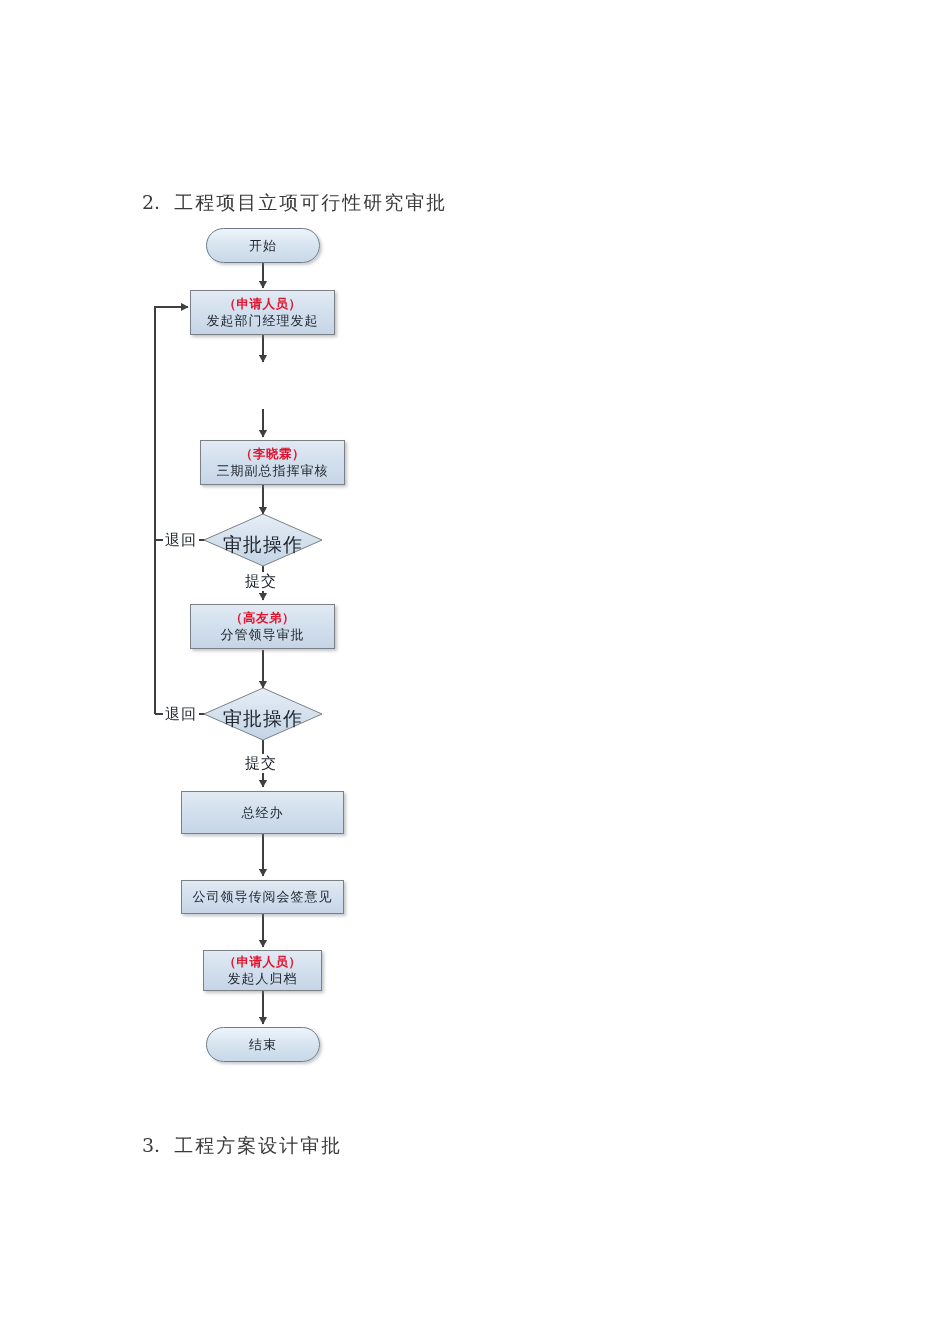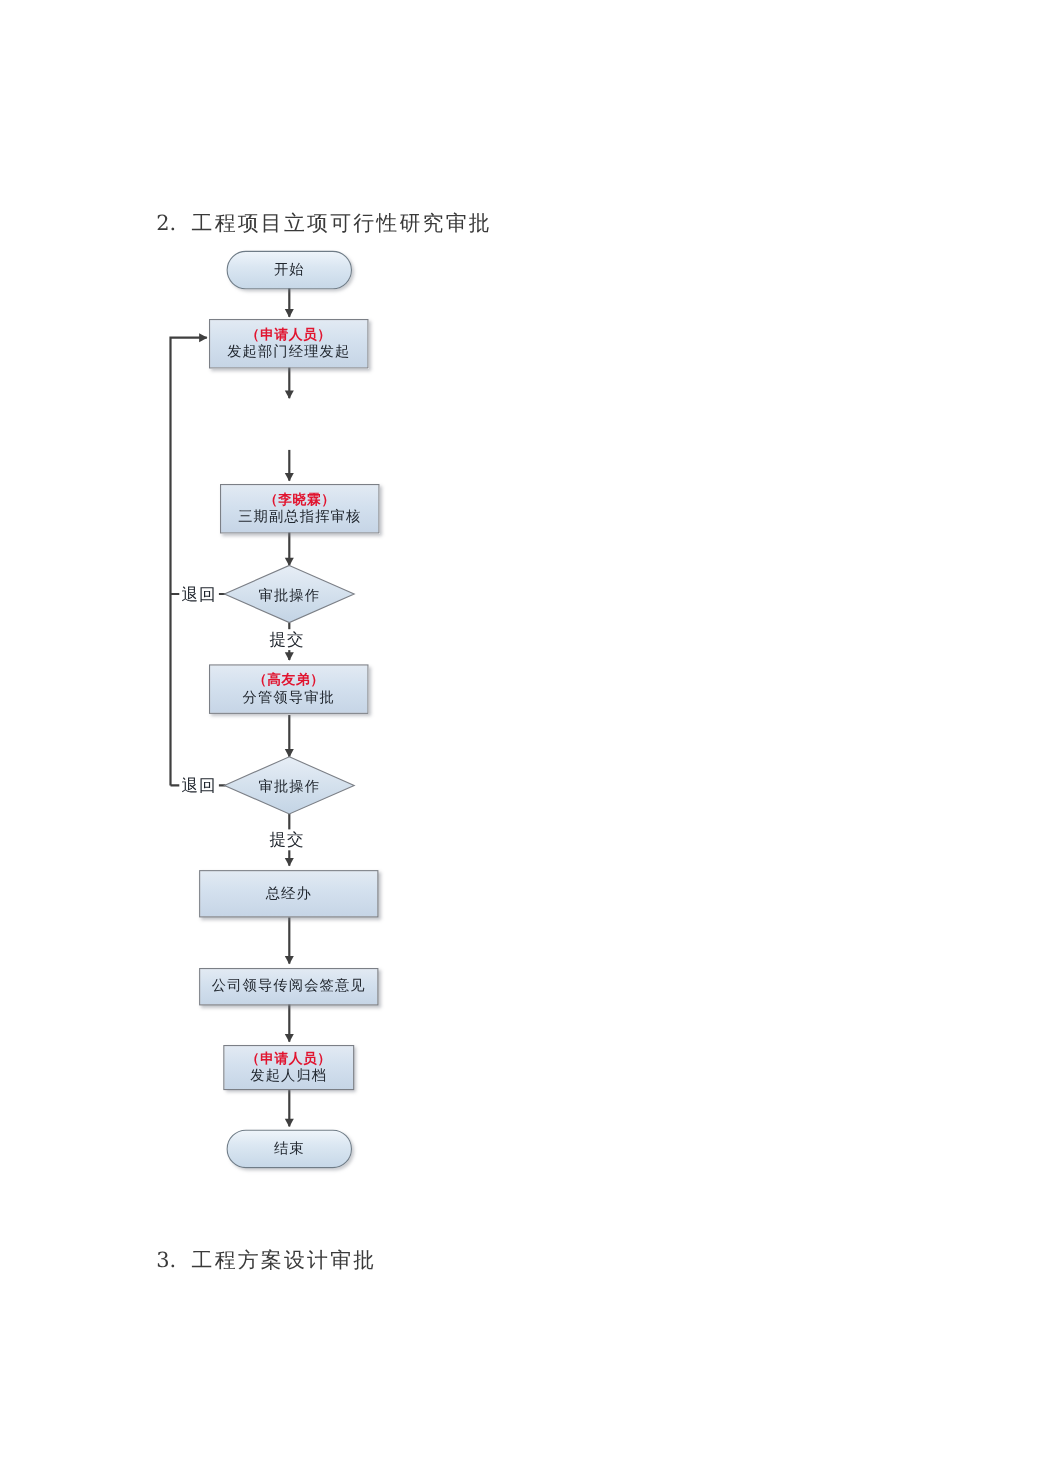--- a/index.html
+++ b/index.html
@@ -93,21 +93,21 @@
     font-size: 12.5px;
     font-weight: 700;
     letter-spacing: 0.5px;
     margin-bottom: 1px;
   }
 
   
   .diamond-label {
     position: absolute;
     font-family: "DejaVu Sans", "Liberation Sans", sans-serif;
-    font-size: 13px;
+    font-size: 19px;
     color: #20262e;
     letter-spacing: 1px;
     white-space: nowrap;
     text-align: center;
   }
 
   
   .edge-label {
     position: absolute;
     font-family: "DejaVu Sans", "Liberation Sans", sans-serif;

